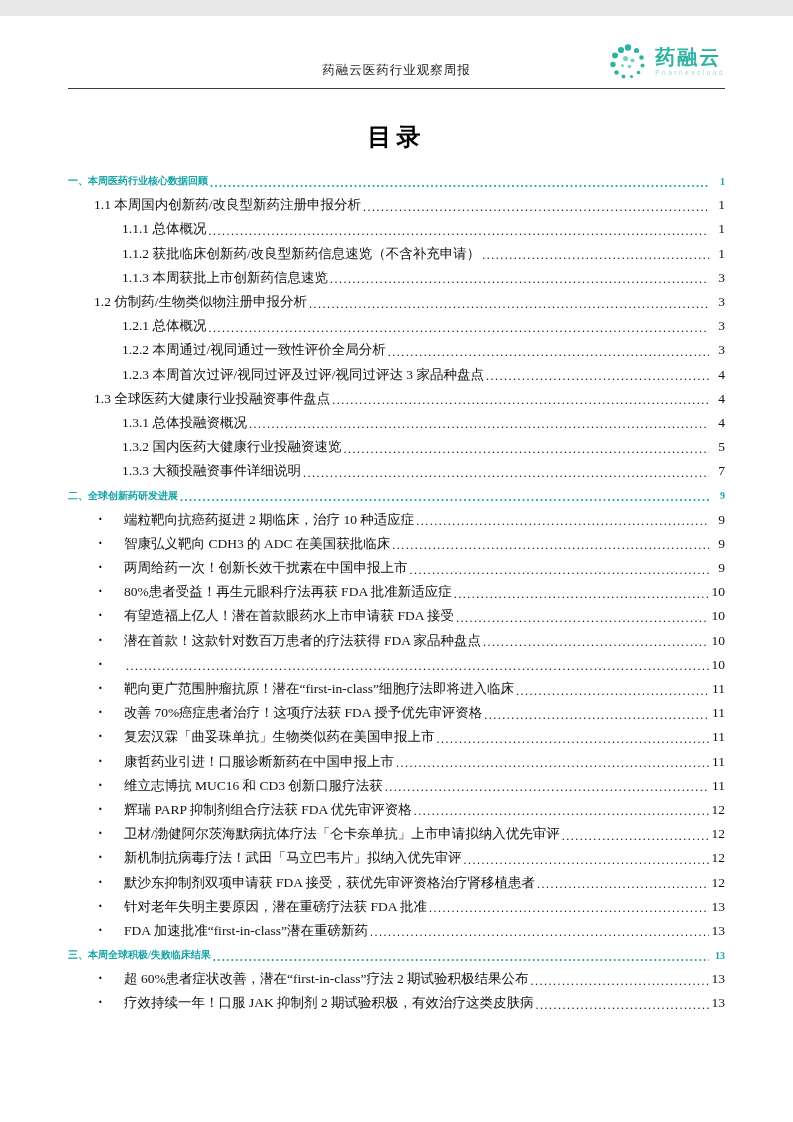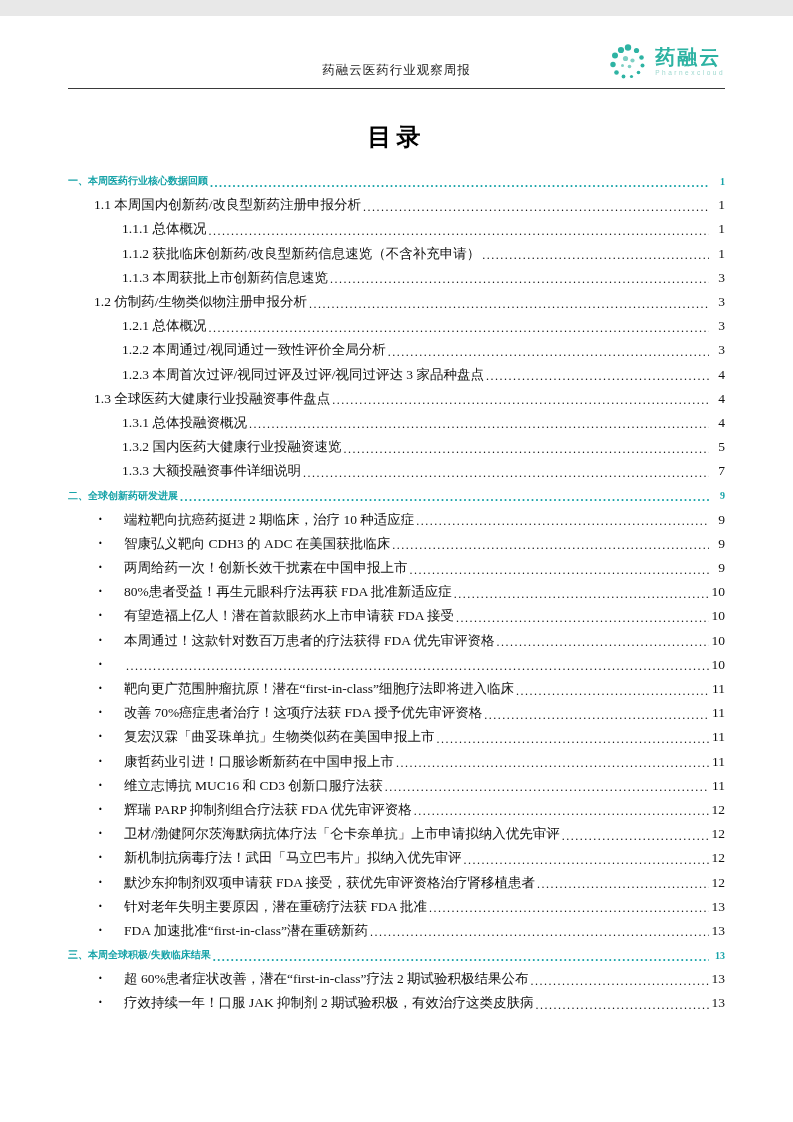--- a/index.html
+++ b/index.html
@@ -212,21 +212,21 @@
     <span class="toc-page">10</span>
   </div>
       <div class="toc-row level-bullet">
     <span class="bullet">·</span>
     <span class="toc-text">有望造福上亿人！潜在首款眼药水上市申请获 FDA 接受</span>
     <span class="leader"></span>
     <span class="toc-page">10</span>
   </div>
       <div class="toc-row level-bullet">
     <span class="bullet">·</span>
-    <span class="toc-text">本周通过！这款针对数百万患者的疗法获得 FDA 优先审评资格</span>
+    <span class="toc-text">潜在首款！这款针对数百万患者的疗法获得 FDA 家品种盘点</span>
     <span class="leader"></span>
     <span class="toc-page">10</span>
   </div>
       <div class="toc-row level-bullet">
     <span class="bullet">·</span>
     <span class="leader"></span>
     <span class="toc-page">10</span>
   </div>
       <div class="toc-row level-bullet">
     <span class="bullet">·</span>

